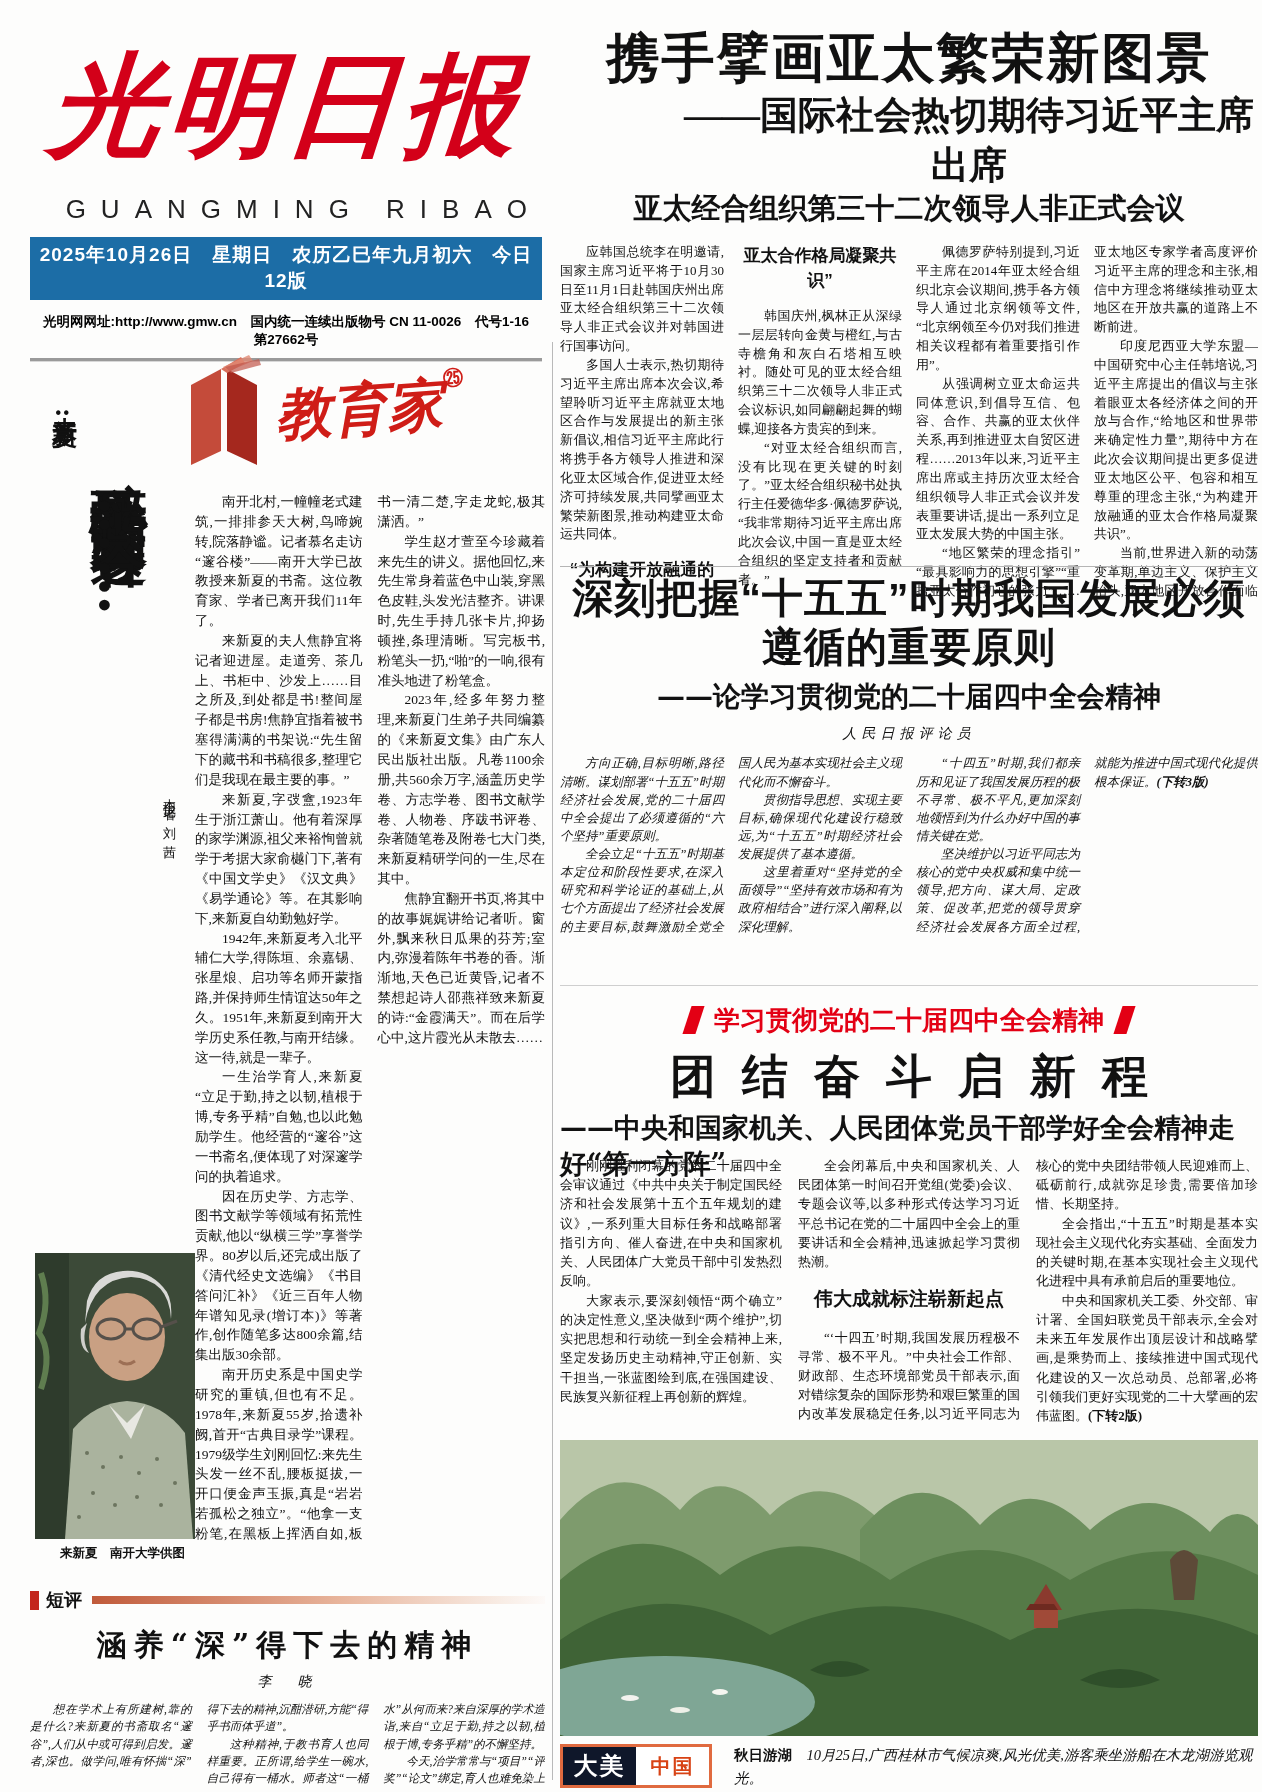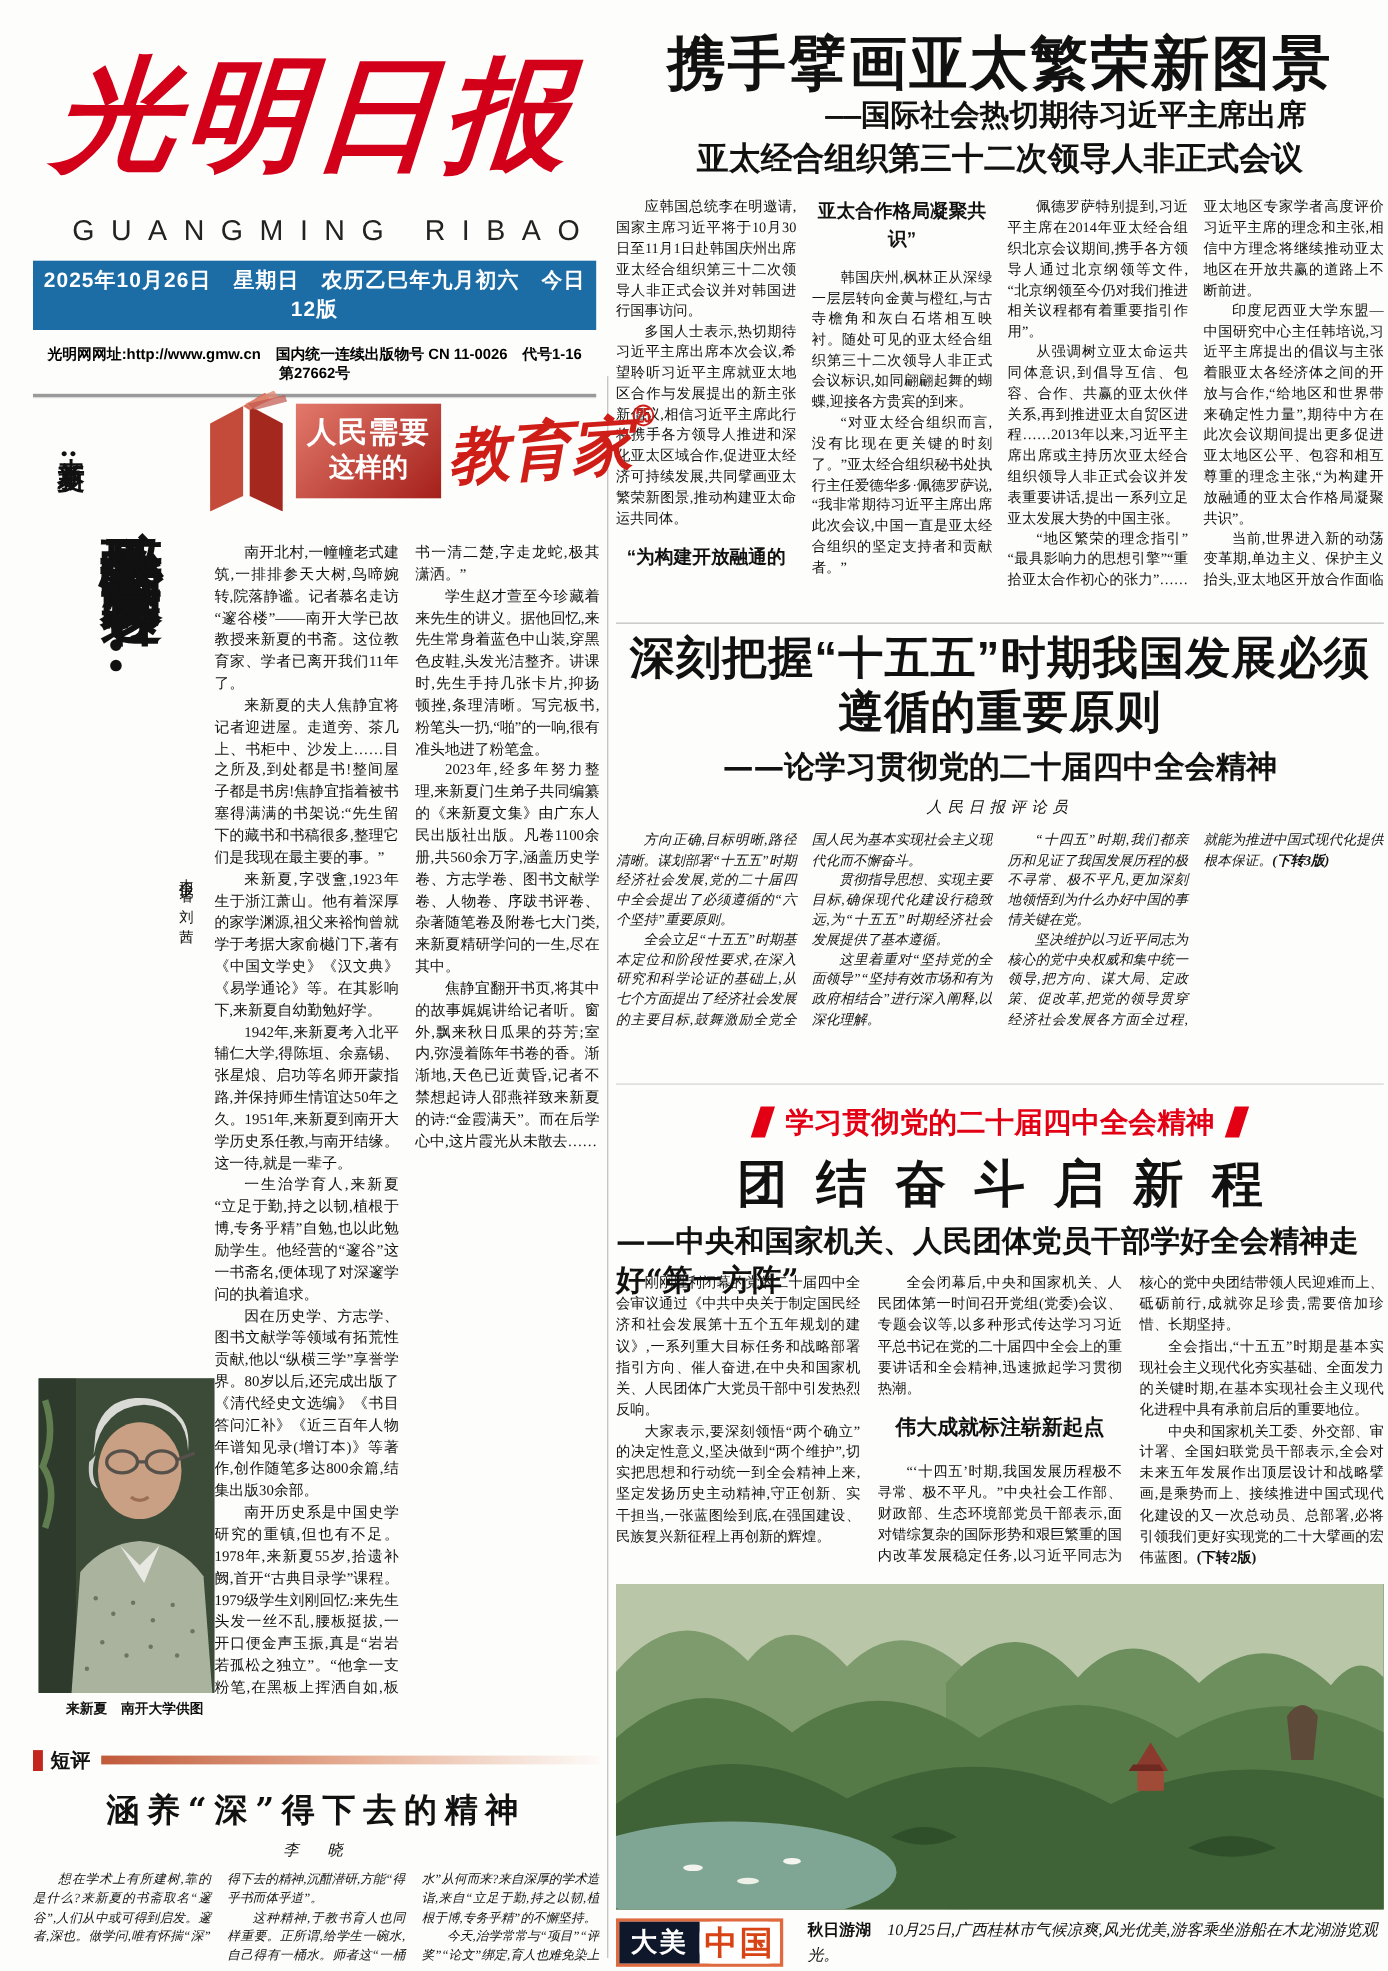--- a/index.html
+++ b/index.html
@@ -18,21 +18,21 @@
   .mastrule{height:0;border-top:3px solid #9a9a9a;border-bottom:1px solid #d8d8d8;margin-top:9px;}
   
   .para{margin:0;text-indent:2em;text-align:justify;}
   .cont{font-weight:bold;}
   .hrule{position:absolute;height:1px;background:#b5b5b5;}
   .vdivider{position:absolute;left:552px;top:342px;width:1px;height:1438px;background:#b9b9b9;}
   
   .lead{position:absolute;left:560px;top:28px;width:698px;}
   .lead-headline{font-family:"Liberation Sans",sans-serif;font-weight:900;font-size:53px;
                  text-align:center;letter-spacing:2px;line-height:1.12;}
-  .lead-sub1{font-family:Liberation Mono, monospace;font-weight:bold;font-size:27px;line-height:1.3;
+  .lead-sub1{font-family:Liberation Serif, serif;font-weight:bold;font-size:38px;line-height:1.3;
              text-align:center;padding-left:120px;margin-top:4px;}
   .lead-sub2{font-family:"DejaVu Serif",serif;font-weight:bold;font-size:29px;line-height:1.3;text-align:center;}
   .lead-body{margin-top:15px;height:372px;overflow:hidden;column-count:4;column-gap:14px;column-fill:auto;
              font-size:13px;line-height:1.45;}
   .crosshead{font-family:"Liberation Sans",sans-serif;font-weight:bold;font-size:17px;line-height:1.5;
              text-align:center;text-indent:0;margin:13px 0;}
   
   .commentary{position:absolute;left:560px;top:574px;width:698px;}
   .comm-headline{font-family:"Liberation Sans",sans-serif;font-weight:900;font-size:41px;
                  text-align:center;letter-spacing:1px;line-height:1.2;}
@@ -54,21 +54,21 @@
               column-count:3;column-gap:16px;column-fill:auto;font-size:13px;line-height:1.48;}
   .unity-crosshead{font-family:"Liberation Sans",sans-serif;font-weight:bold;font-size:19px;
                    text-align:center;text-indent:0;margin:14px 0;}
   
   .scenic{position:absolute;left:560px;top:1440px;width:698px;height:296px;overflow:hidden;background:#567d4e;}
   .photo-caption-row{position:absolute;left:560px;top:1744px;width:698px;display:flex;align-items:flex-start;}
   .dmzg{display:flex;width:152px;height:44px;flex:0 0 auto;border:3px solid #e06a3f;box-sizing:border-box;}
   .dmzg-left{background:#0f172a;color:#fff;font-family:"Liberation Sans",sans-serif;font-weight:900;
              font-size:24px;flex:1;display:flex;align-items:center;justify-content:center;letter-spacing:2px;}
   .dmzg-right{background:#fff;color:#d84315;font-family:"Liberation Sans",sans-serif;font-weight:900;
-              font-size:30px;flex:1;display:flex;align-items:center;justify-content:center;letter-spacing:2px;border-radius:11px;}
+              font-size:20px;flex:1;display:flex;align-items:center;justify-content:center;letter-spacing:2px;}
   .scenic-cap{flex:1;padding-left:22px;font-size:14.5px;font-style:italic;line-height:1.6;}
   .scenic-cap .capt{font-weight:bold;font-style:normal;}
   .scenic-credit{text-align:right;font-weight:bold;font-style:normal;padding-right:4px;}
   
   .edu-banner{position:absolute;left:183px;top:344px;width:360px;height:132px;}
   .edu-flex{display:flex;align-items:center;height:100%;}
   .edu-book{width:86px;height:110px;flex:0 0 auto;}
   .edu-box{background:linear-gradient(135deg,#e2796b,#a5201a);color:#fff;
            font-family:"Liberation Sans",sans-serif;font-weight:900;text-align:center;
            padding:10px 10px 12px;line-height:1.25;flex:0 0 auto;}
@@ -202,24 +202,20 @@
 
   <div class="edu-banner">
     <div class="edu-flex">
       <svg class="edu-book" viewBox="0 0 86 110" xmlns="http://www.w3.org/2000/svg">
         <path d="M8,30 L38,14 L38,96 L8,110 Z" fill="#c44b3a"></path>
         <path d="M44,14 L74,30 L74,110 L44,96 Z" fill="#a5281e"></path>
         <path d="M38,14 L58,2 L62,8 L44,18 Z" fill="#d9705c"></path>
         <path d="M40,12 L66,0 L70,6 L46,16 Z" fill="#e08a74" opacity="0.8"></path>
         <path d="M42,12 L76,4 L78,10 L48,18 Z" fill="#c0554a" opacity="0.7"></path>
       </svg>
-      <div class="edu-box">
-        <div class="l1">人民需要</div>
-        <div class="l2">这样的</div>
-      </div>
       <div class="edu-script"><span>教育家</span><span class="edu-issue">㉕</span></div>
     </div>
   </div>
 
   <div class="vt-kicker">来新夏:</div>
   <div class="vt-title">醉心于治学育人的『邃谷』……</div>
   <div class="vt-byline">本报记者　刘　茜</div>
   <div class="feature-body">
     <p class="para">南开北村,一幢幢老式建筑,一排排参天大树,鸟啼婉转,院落静谧。记者慕名走访“邃谷楼”——南开大学已故教授来新夏的书斋。这位教育家、学者已离开我们11年了。</p>
     <p class="para">来新夏的夫人焦静宜将记者迎进屋。走道旁、茶几上、书柜中、沙发上……目之所及,到处都是书!整间屋子都是书房!焦静宜指着被书塞得满满的书架说:“先生留下的藏书和书稿很多,整理它们是我现在最主要的事。”</p>

